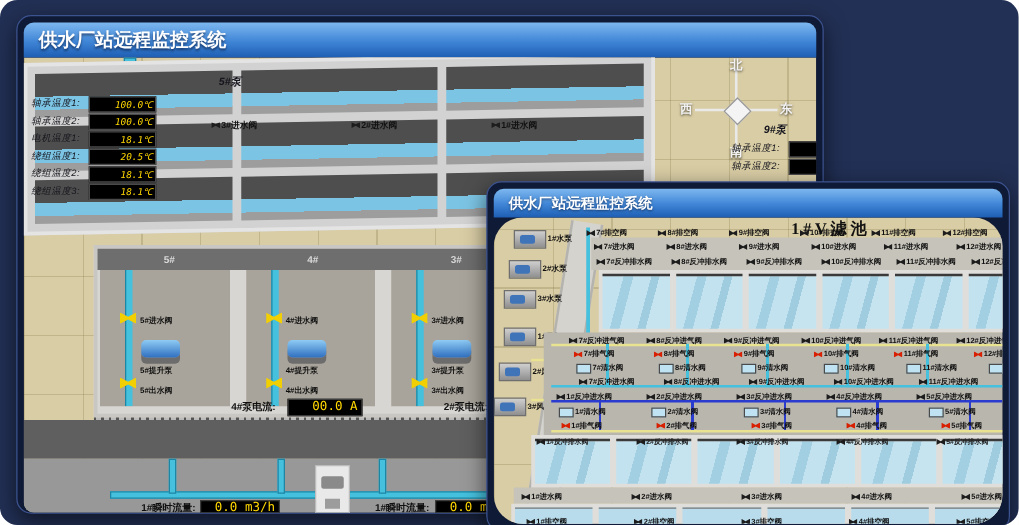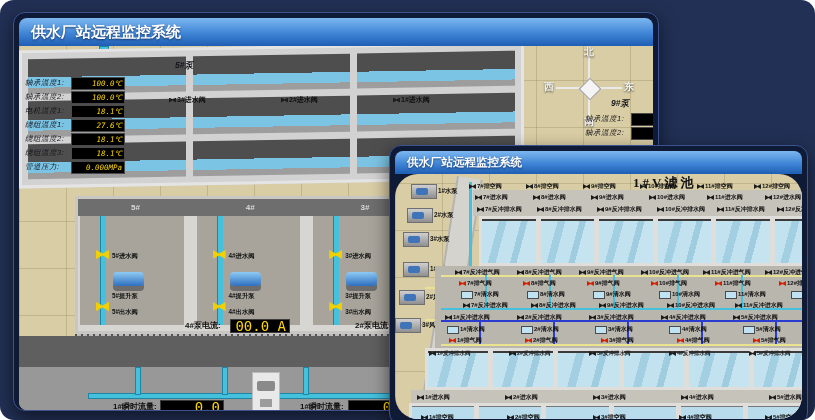--- a/index.html
+++ b/index.html
@@ -45,21 +45,21 @@
   .wallband{position:absolute;left:0;top:0;width:100%;height:17px;background:#6e6e6e;display:flex;}
   .wallband b{flex:1;text-align:center;font-size:8px;color:#d8d8d8;font-weight:bold;line-height:17px;}
   .bays{position:absolute;left:2px;top:17px;right:2px;bottom:6px;display:flex;gap:13px;}
   .bay{position:relative;flex:1;background:#a8a49b;overflow:hidden;}
   .bay .bpipe{position:absolute;left:20px;top:0;width:5px;height:100%;background:#45c0dd;border-left:1px solid #1d86a5;}
   .yv{position:absolute;width:13px;height:9px;background:#f2cf00;clip-path:polygon(0 0,50% 38%,100% 0,100% 100%,50% 62%,0 100%);}
   .bpump{position:absolute;left:33px;top:56px;width:31px;height:14px;border-radius:4px;background:linear-gradient(180deg,#8ecbf4,#2f6fc0);box-shadow:0 5px 0 #6c6c6c;}
   .blabel{position:absolute;font-size:6.3px;color:#101010;white-space:nowrap;}
   .rail{position:absolute;left:56px;top:288px;width:580px;height:6px;background:repeating-linear-gradient(90deg,#555 0 2px,#bbb 2px 6px);}
   .ro-label{position:absolute;font-size:8px;font-weight:bold;color:#101010;white-space:nowrap;}
-  .ro-box{position:absolute;background:#000;color:#ffd700;border:1px solid #3c3c3c;font-size:14px;height:12px;line-height:12px;text-align:right;padding:0 3px;font-family:"DejaVu Sans Mono",monospace;}
+  .ro-box{position:absolute;background:#000;color:#ffd700;border:1px solid #3c3c3c;font-size:10px;height:12px;line-height:12px;text-align:right;padding:0 3px;font-family:"DejaVu Sans Mono",monospace;}
   .wall-dark{left:0px;top:290px;width:634px;height:31px;background:#5f5f5f;}
   .wall-lite{left:0px;top:321px;width:634px;height:43px;background:#989898;}
   .machinebox{left:233px;top:326px;width:26px;height:38px;background:#e9e9e9;border:1px solid #bbb;}
   .machinebox i{position:absolute;left:4px;top:8px;width:18px;height:10px;background:#8a8a8a;border-radius:2px;}
   .machinebox u{position:absolute;left:7px;top:26px;width:12px;height:8px;background:#9c9c9c;}
 
   
   .room-title-front{left:238px;top:0px;font-size:13px;font-weight:bold;letter-spacing:3px;font-family:"Liberation Serif",serif;}
   .band{position:absolute;background:#c6c3ba;}
   .corridor{position:absolute;left:40px;top:92px;width:367px;height:82px;background:#b9b6ae;}
@@ -142,33 +142,29 @@
             <div class="prow">
             <span class="plabel">轴承温度2:</span>
             <span class="pbox">100.0℃</span>
           </div>
             <div class="prow">
             <span class="plabel">电机温度1:</span>
             <span class="pbox">18.1℃</span>
           </div>
             <div class="prow">
             <span class="plabel">绕组温度1:</span>
-            <span class="pbox">27.6℃</span>
+            <span class="pbox">20.5℃</span>
           </div>
             <div class="prow">
             <span class="plabel">绕组温度2:</span>
             <span class="pbox">18.1℃</span>
           </div>
             <div class="prow">
             <span class="plabel">绕组温度3:</span>
             <span class="pbox">18.1℃</span>
-          </div>
-            <div class="prow">
-            <span class="plabel">管道压力:</span>
-            <span class="pbox">0.000MPa</span>
           </div>
           </div>
       </div>
 
       <div class="panel" style="left:566px;top:52px;">
         <div class="ptitle" style="margin-left:26px;margin-bottom:2px;">9#泵</div>
         <div>
 
         <div class="prow">
             <span class="plabel">轴承温度1:</span>

